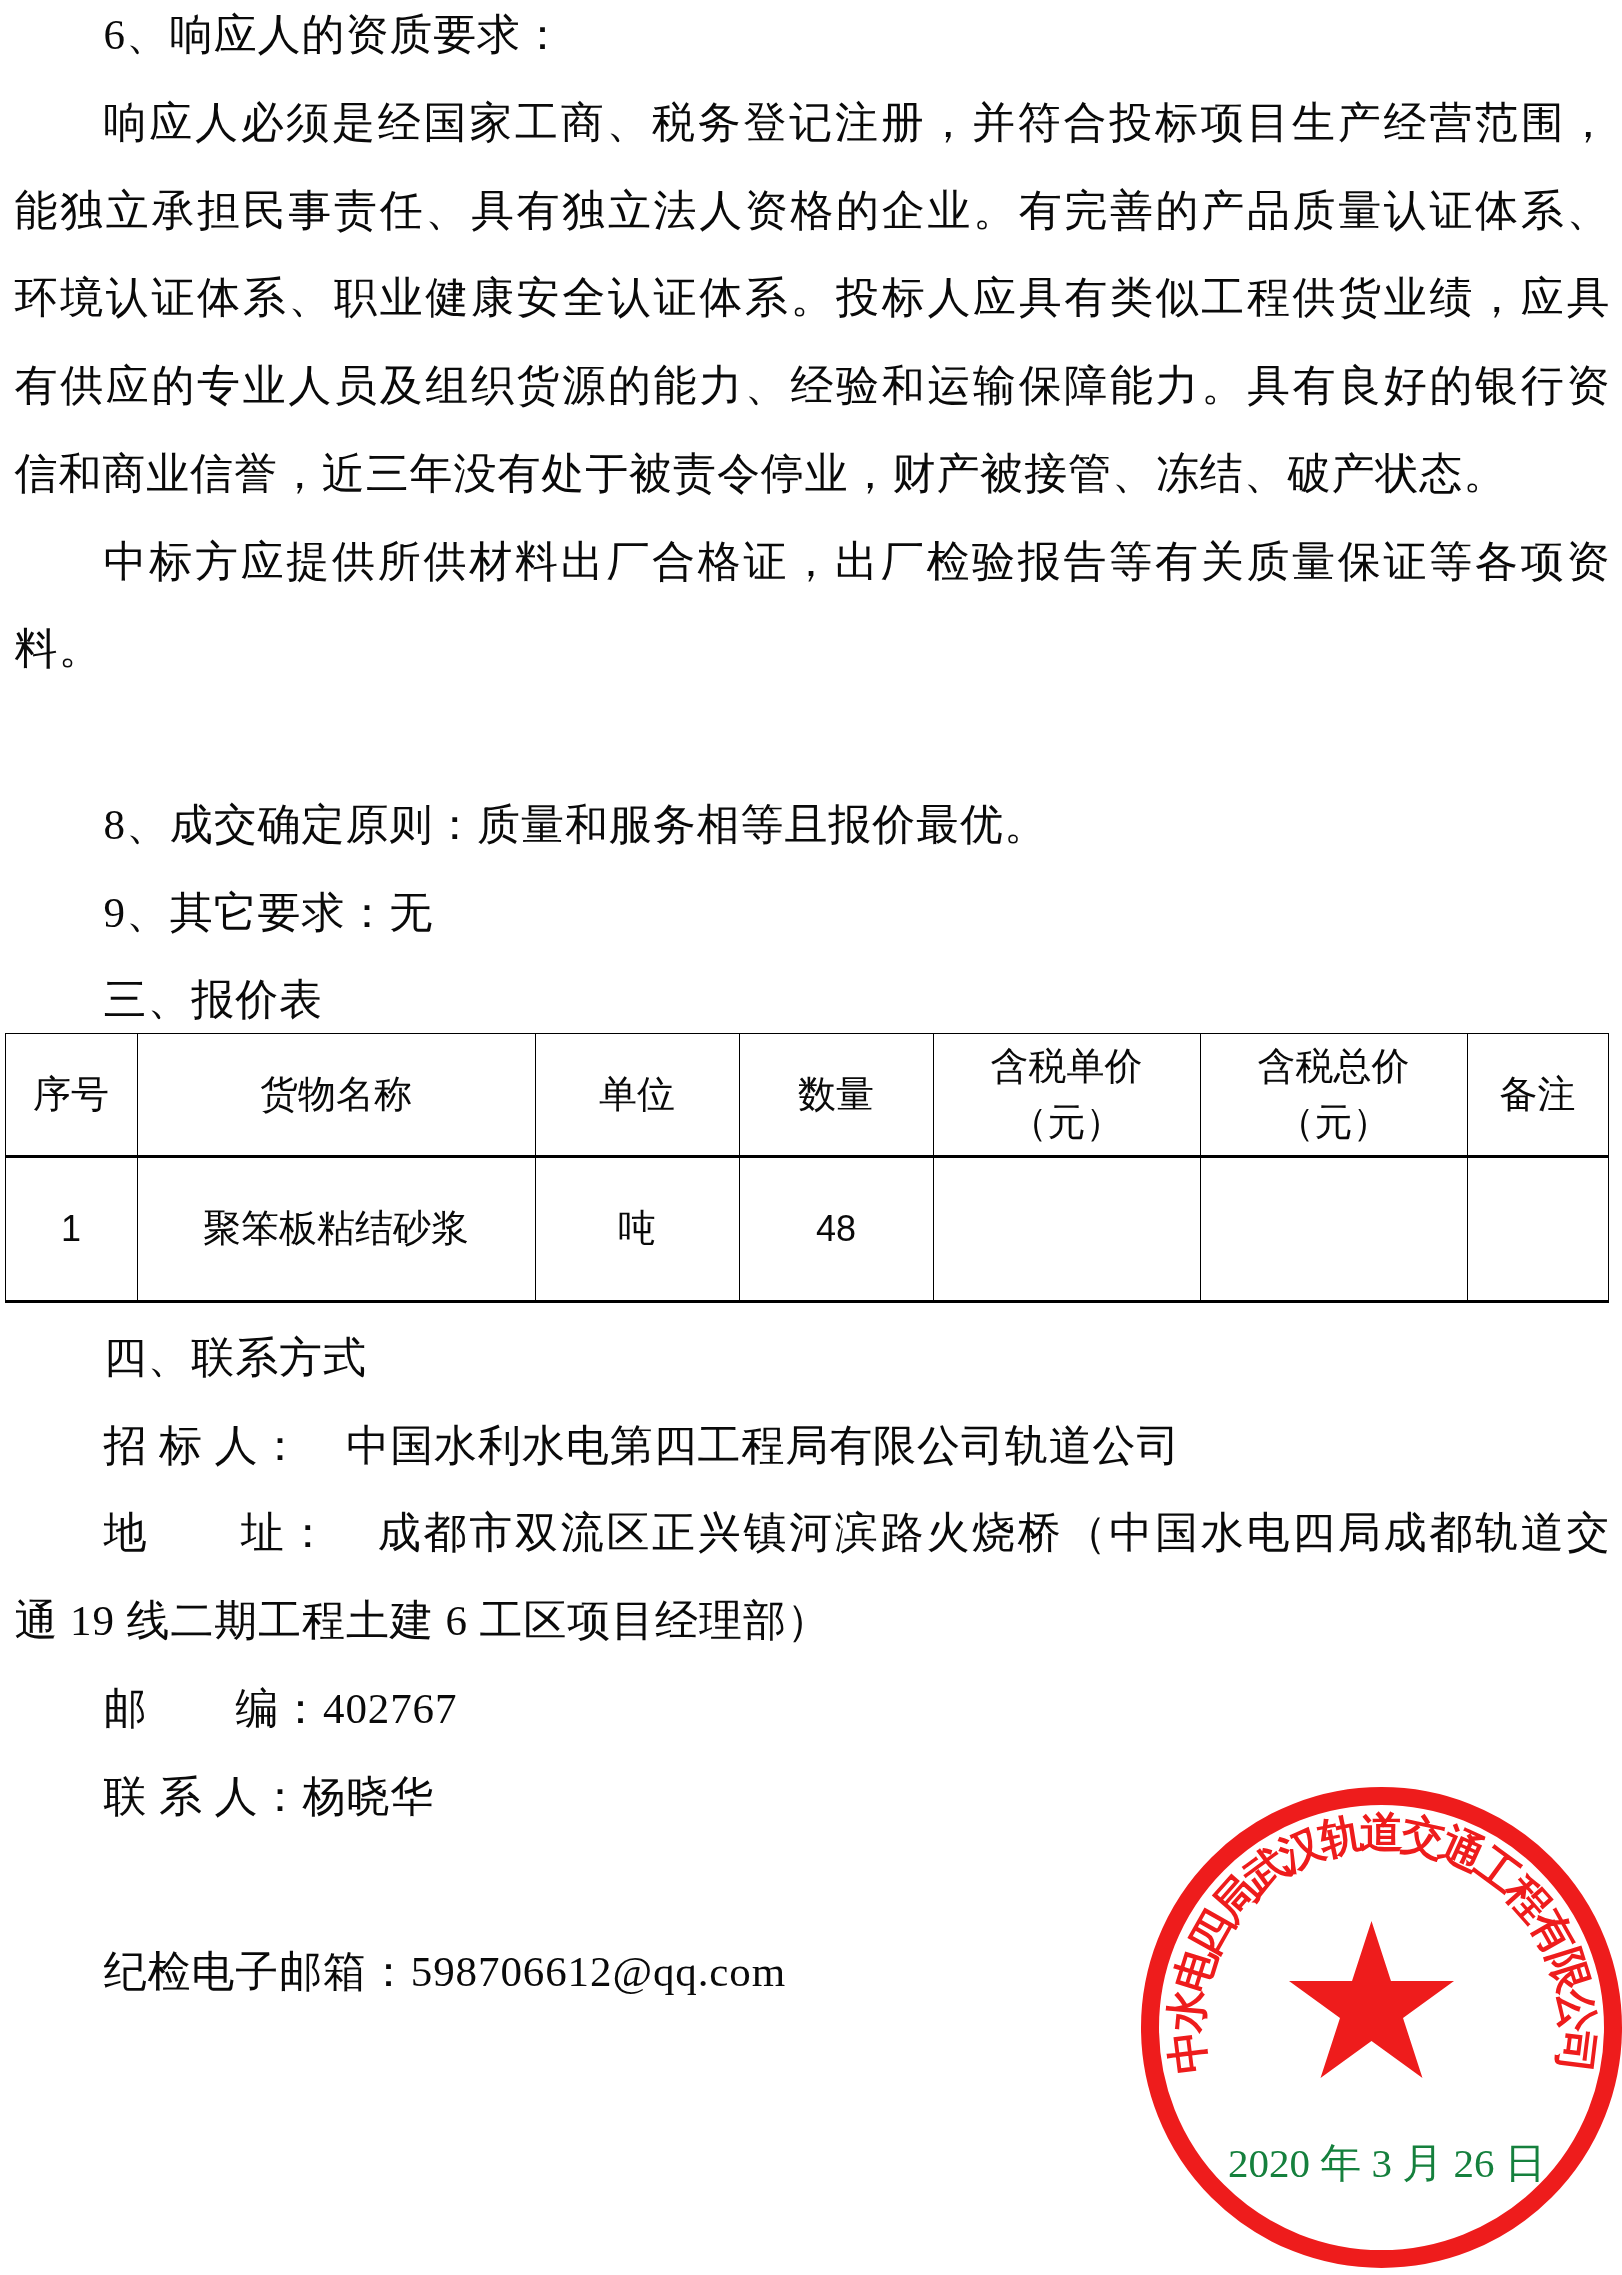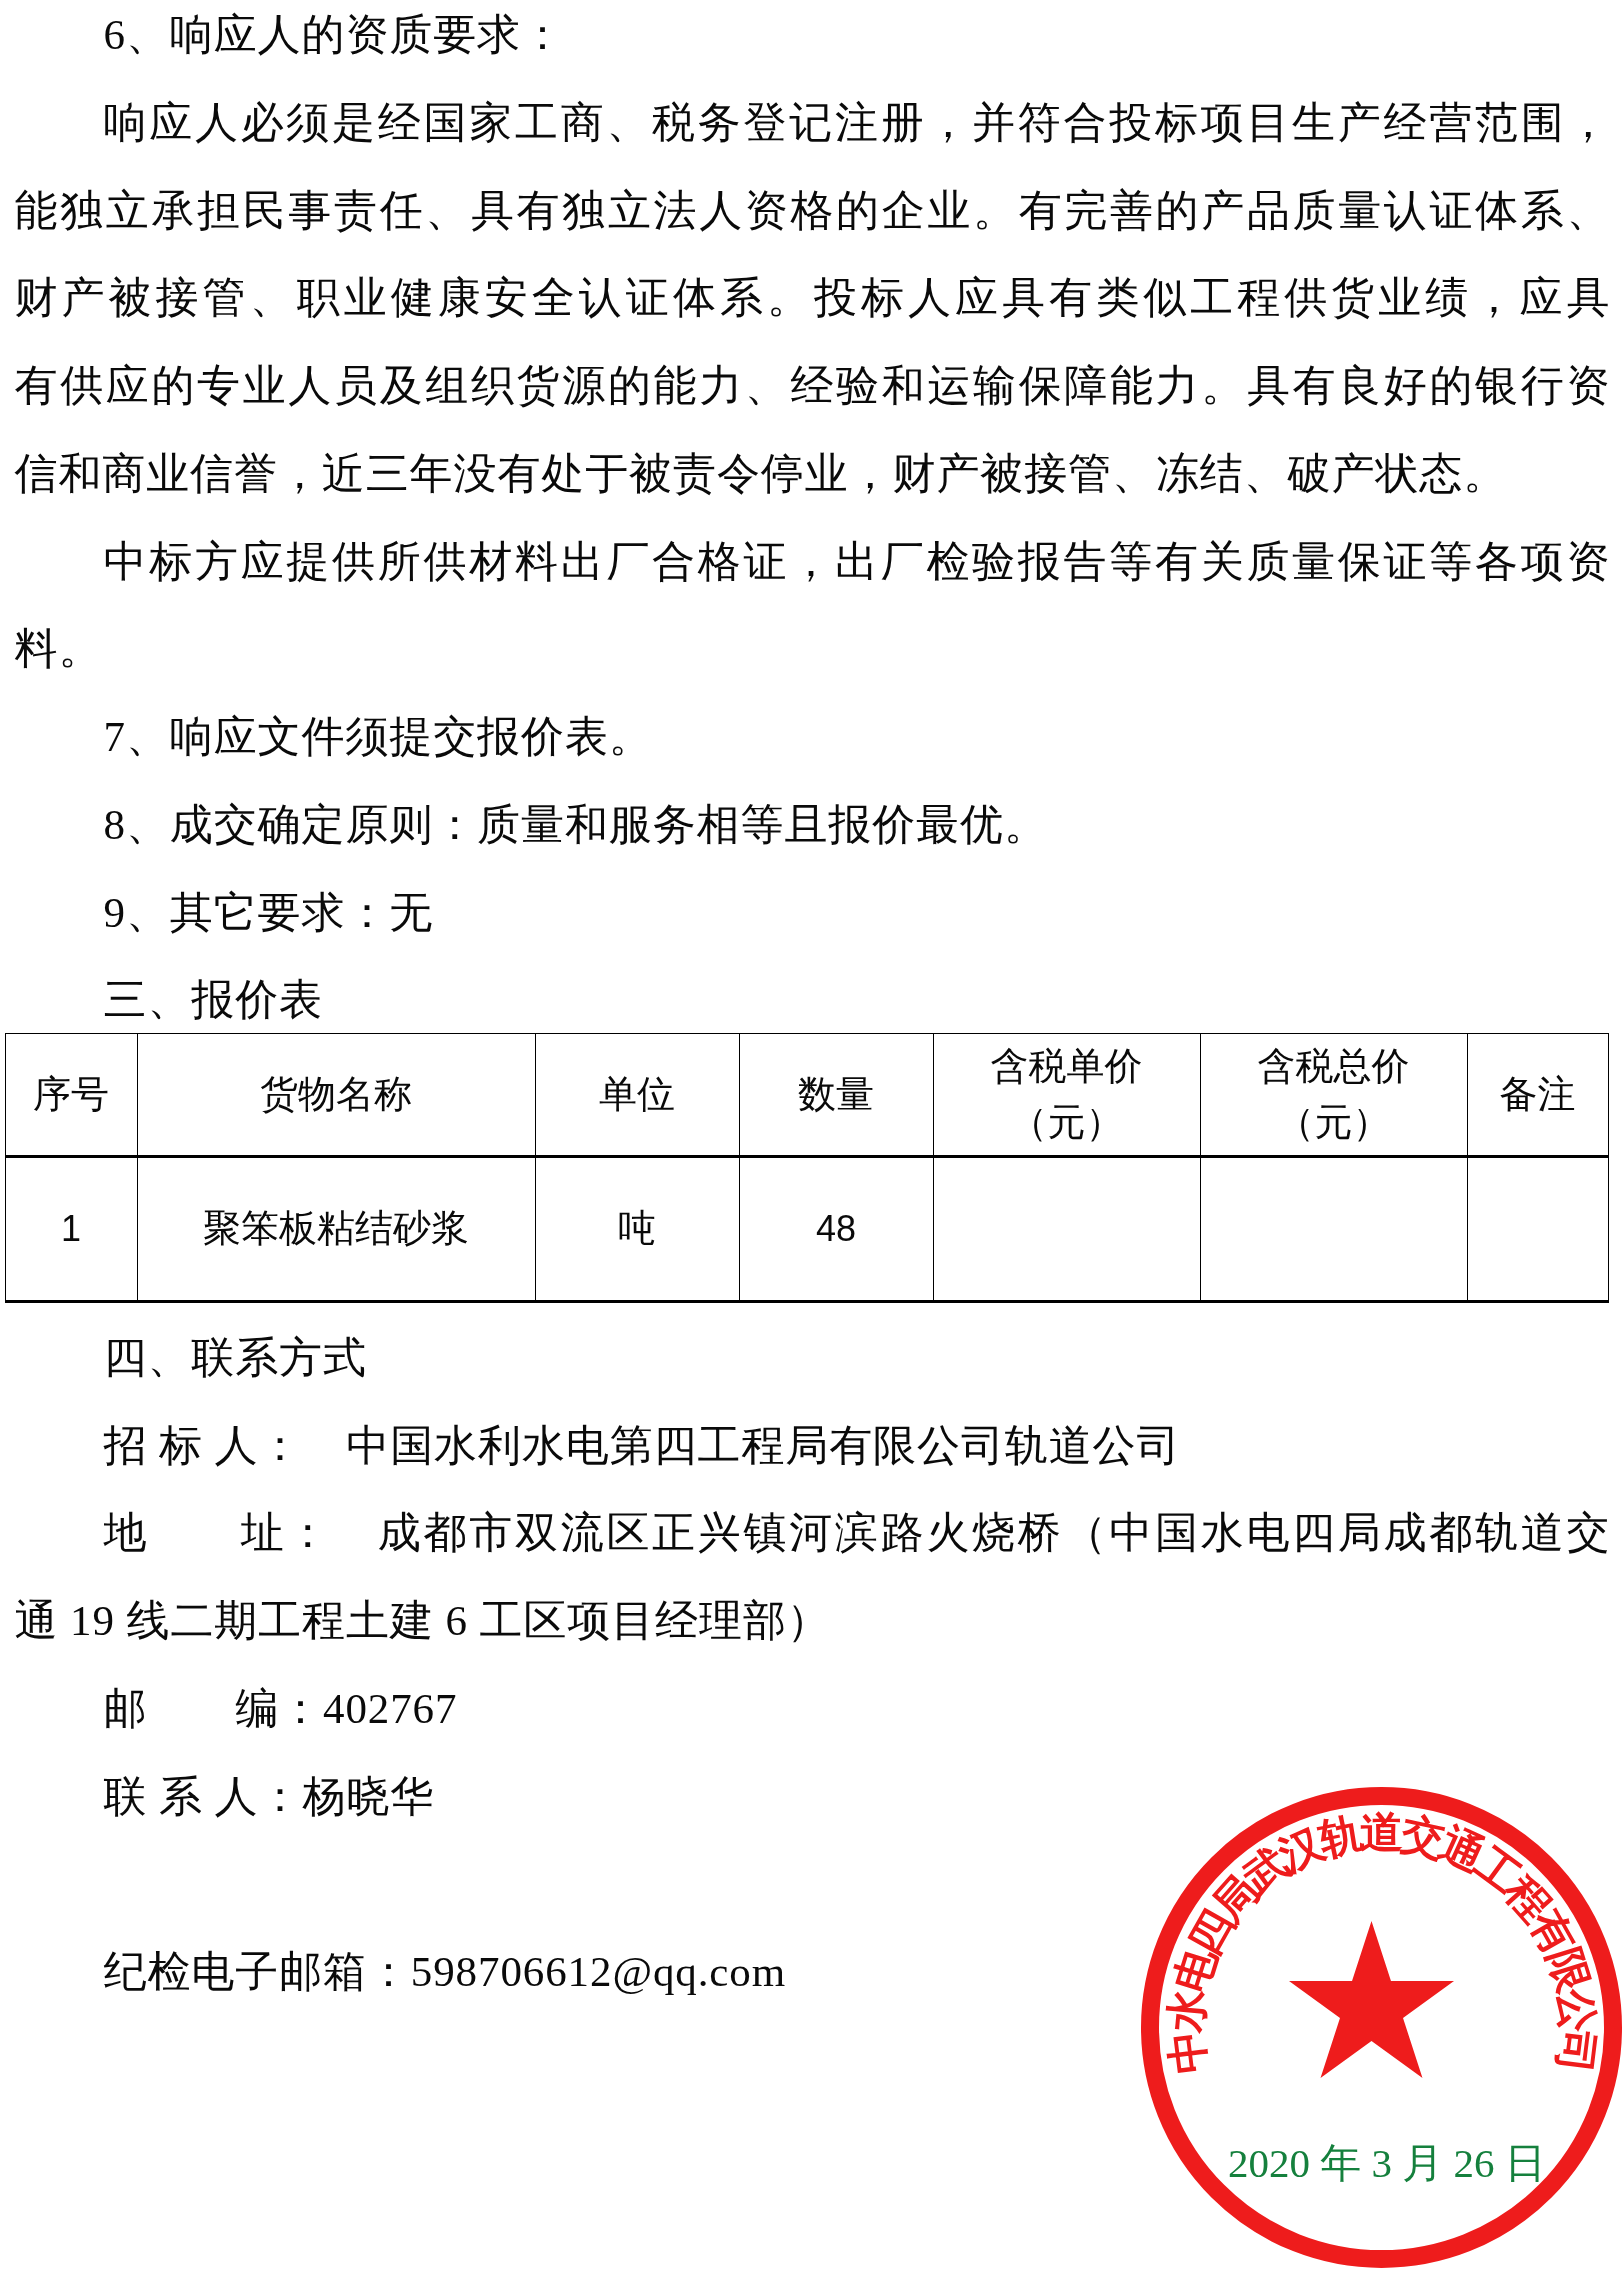--- a/index.html
+++ b/index.html
@@ -102,26 +102,25 @@
   }
 </style>
 </head>
 <body>
 
 <div class="page">
 
   <div class="line indent" style="top:7.2px">6、响应人的资质要求：</div>
   <div class="line indent just" style="top:95px">响应人必须是经国家工商、税务登记注册，并符合投标项目生产经营范围，</div>
   <div class="line just" style="top:183px">能独立承担民事责任、具有独立法人资格的企业。有完善的产品质量认证体系、</div>
-  <div class="line just" style="top:270px">财产被接管、职业健康安全认证体系。投标人应具有类似工程供货业绩，应具</div>
+  <div class="line just" style="top:270px">环境认证体系、职业健康安全认证体系。投标人应具有类似工程供货业绩，应具</div>
   <div class="line just" style="top:358px">有供应的专业人员及组织货源的能力、经验和运输保障能力。具有良好的银行资</div>
   <div class="line" style="top:446px">信和商业信誉，近三年没有处于被责令停业，财产被接管、冻结、破产状态。</div>
   <div class="line indent just" style="top:534px">中标方应提供所供材料出厂合格证，出厂检验报告等有关质量保证等各项资</div>
   <div class="line" style="top:621px">料。</div>
-  <div class="line indent" style="top:709px">7、响应文件须提交报价表。</div>
   <div class="line indent" style="top:797px">8、成交确定原则：质量和服务相等且报价最优。</div>
   <div class="line indent" style="top:885px">9、其它要求：无</div>
   <div class="line indent" style="top:972px">三、报价表</div>
 
   <table class="quote-table">
     <colgroup>
       <col style="width:132px">
         <col style="width:398px">
         <col style="width:204px">
       <col style="width:194px">

